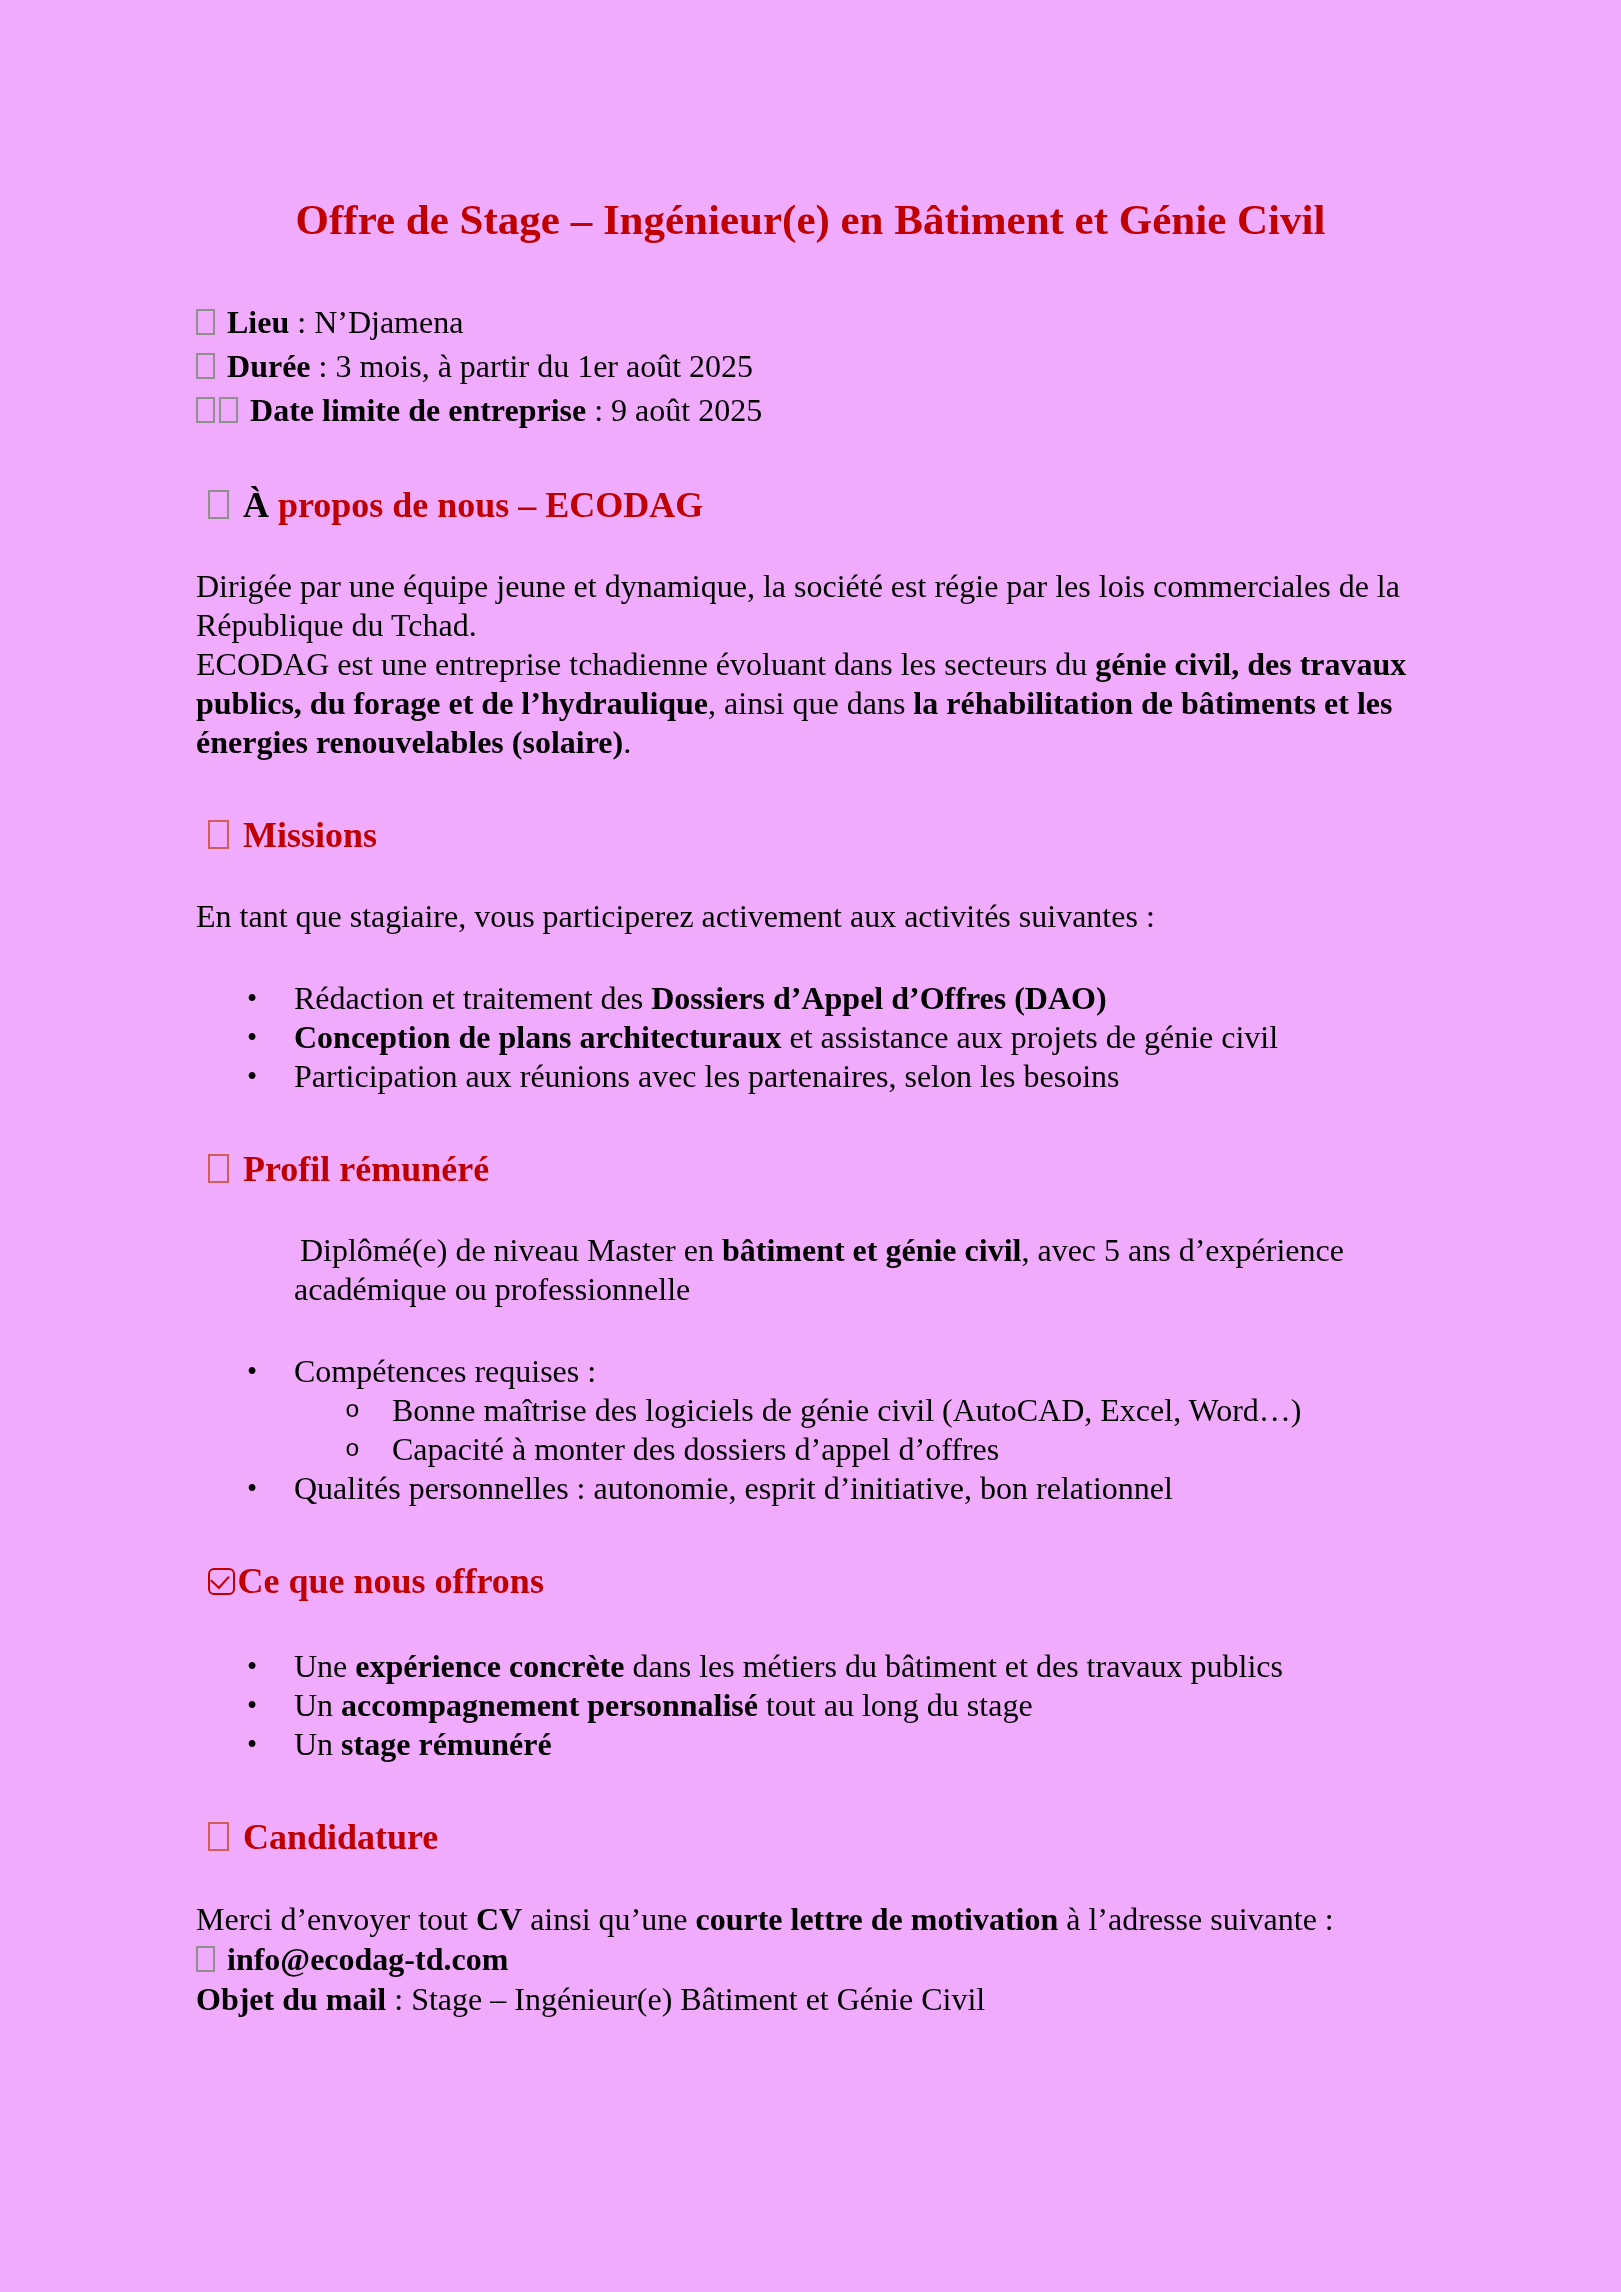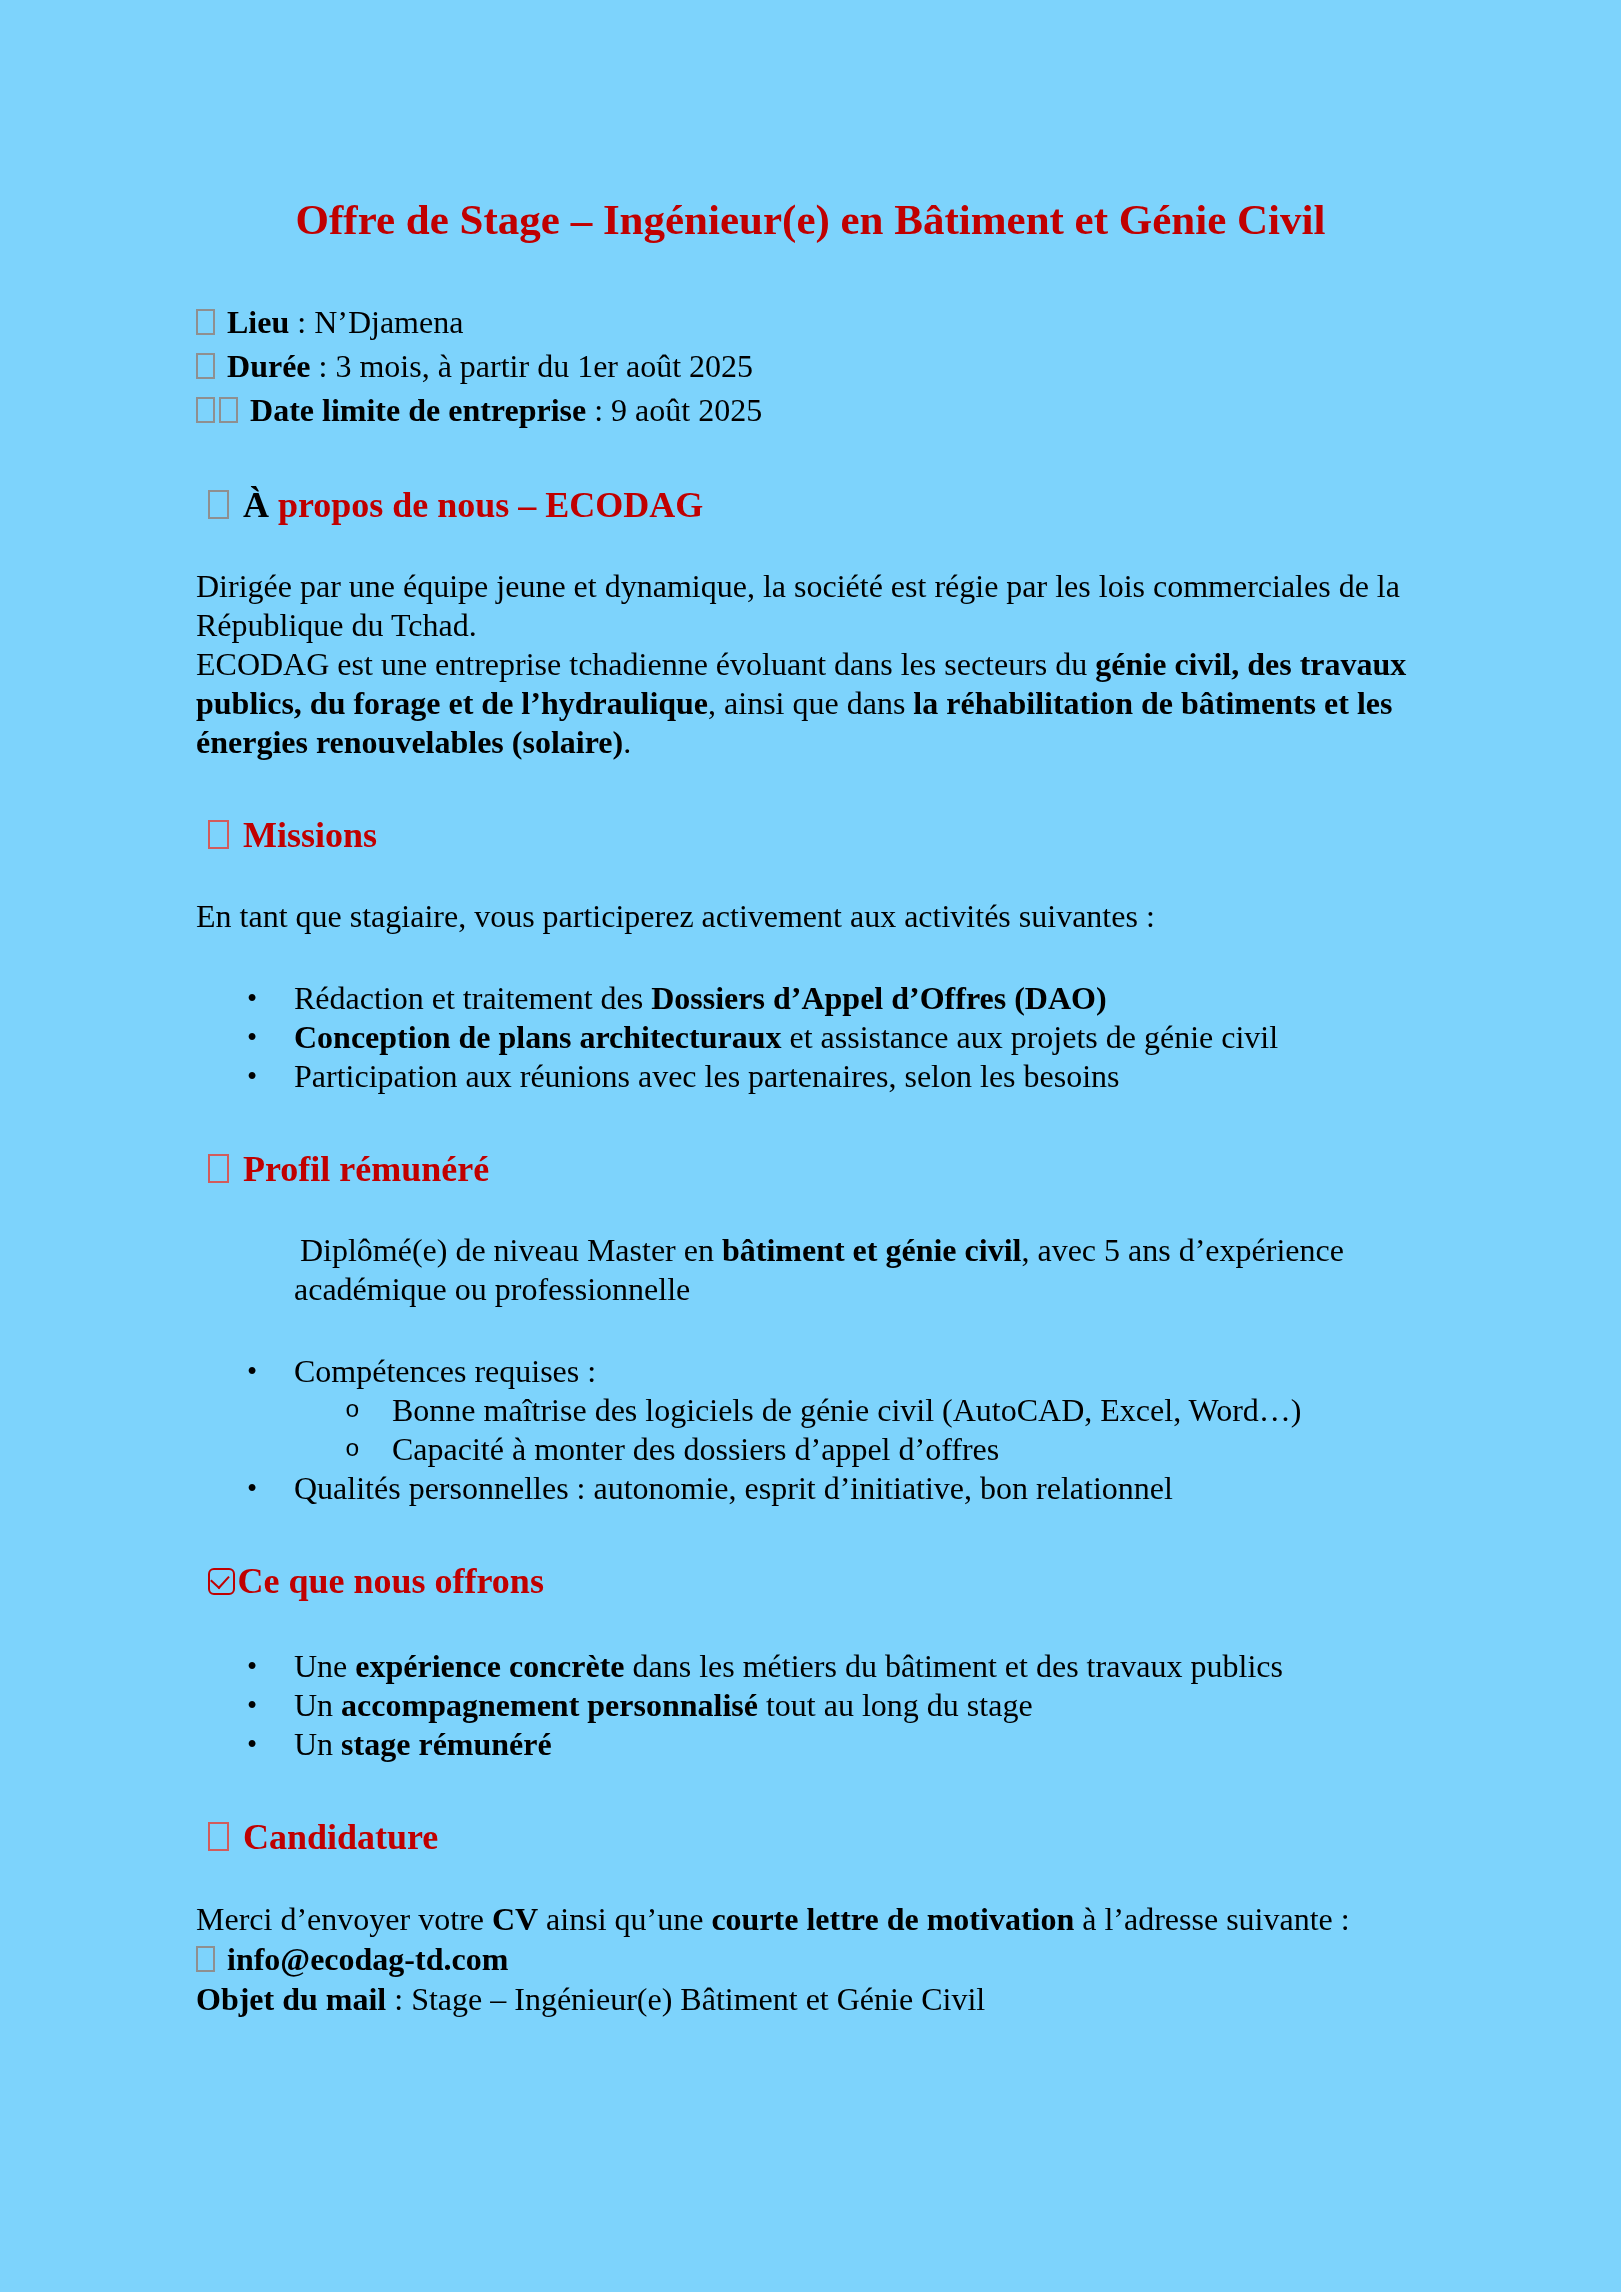--- a/index.html
+++ b/index.html
@@ -2,21 +2,21 @@
 <html lang="fr"><head>
 <meta charset="utf-8">
 <title>Offre de Stage</title>
 <style>
   html,body{margin:0;padding:0;background:#e9e9e9;}
   .page{
     position:relative;
     width:1621px;
     height:2293px;
     margin:0 auto;
-    background:#7dd3fc;
+    background:#f0abfc;
     box-sizing:border-box;
     padding:194px 196px 0 196px;
     font-family:"Liberation Serif","DejaVu Serif",serif;
     font-size:32px;
     line-height:39px;
     color:#000000;
     overflow:hidden;
   }
   h1.doc-title{
     margin:0;
@@ -180,19 +180,19 @@
       <span class="li-text"><span>Un </span><span class="run-b">accompagnement personnalisé</span><span> tout au long du stage</span></span>
     </li>
     <li class="l1">
       <span class="marker">•</span>
       <span class="li-text"><span>Un </span><span class="run-b">stage rémunéré</span></span>
     </li>
   </ul>
 
   <h2 class="section-heading"><span class="run-tofu-red"></span><span> Candidature</span></h2>
   <div class="contact">
-    <p><span>Merci d’envoyer votre </span><span class="run-b">CV</span><span> ainsi qu’une </span><span class="run-b">courte lettre de motivation</span><span> à l’adresse suivante :</span></p>
+    <p><span>Merci d’envoyer tout </span><span class="run-b">CV</span><span> ainsi qu’une </span><span class="run-b">courte lettre de motivation</span><span> à l’adresse suivante :</span></p>
     <p><span class="run-tofu"></span><span> </span><span class="run-b">info@ecodag-td.com</span></p>
     <p><span class="run-b">Objet du mail</span><span> : </span><span class="run-i">Stage – Ingénieur(e) Bâtiment et Génie Civil</span></p>
   </div>
 
 </div>
 
 
 </body></html>

